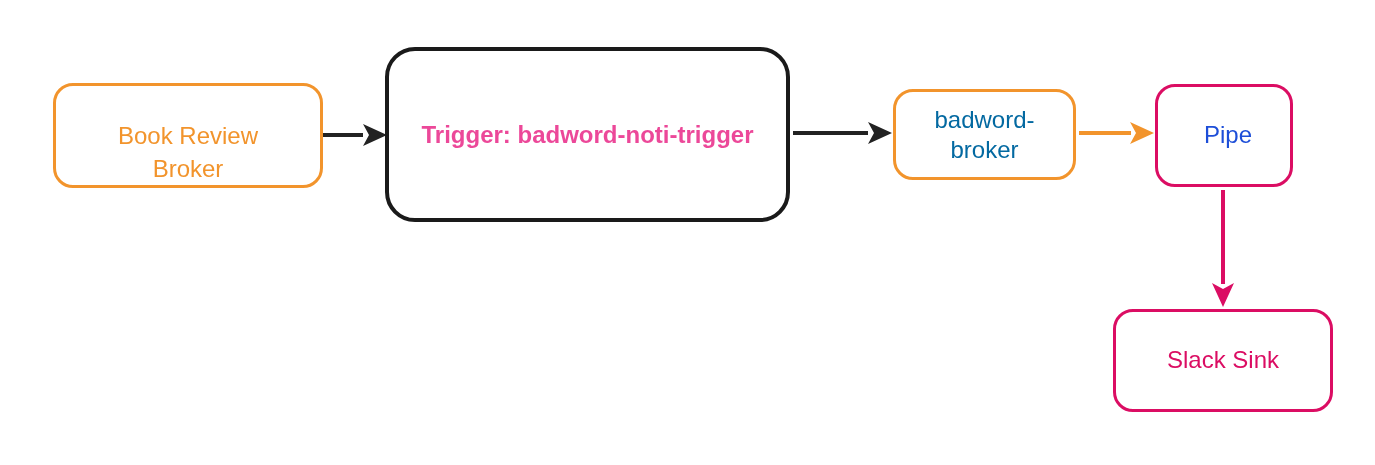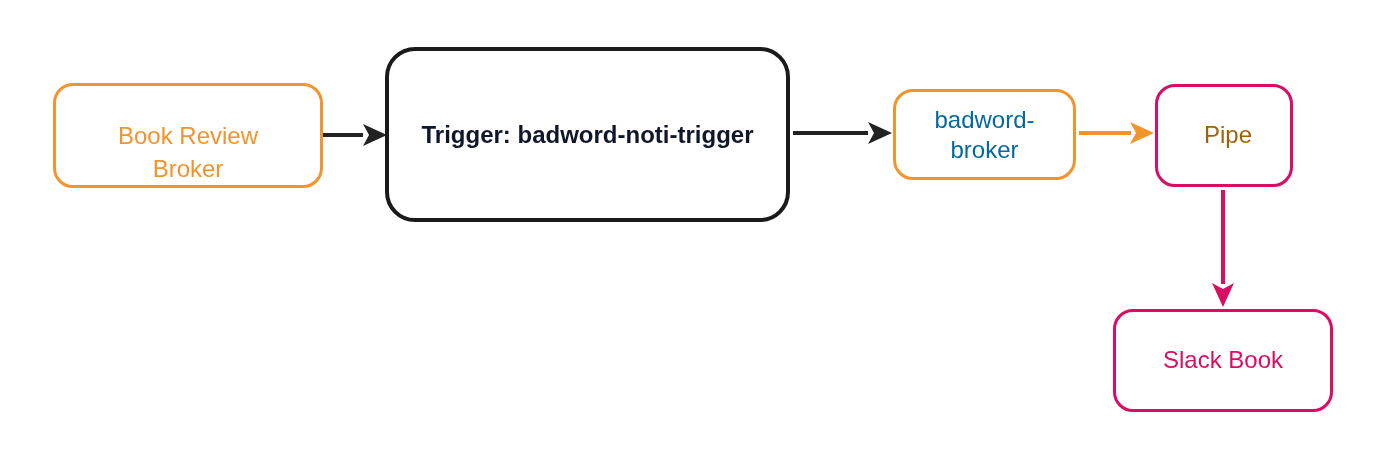--- a/index.html
+++ b/index.html
@@ -72,31 +72,31 @@
     <g>
       <line class="edge-line" x1="1223" y1="190" x2="1223" y2="284" stroke="#DB0D63"></line>
       <polygon points="1212,283 1223,307 1234,283 1223,289" fill="#DB0D63"></polygon>
     </g>
   </svg>
 
   <div class="node node-book-review-broker" style="border-color: rgb(242, 148, 44); color: rgb(242, 148, 44);">
     <span class="label">Book Review Broker</span>
   </div>
 
-  <div class="node node-trigger" style="border-color: rgb(26, 26, 26); color: #0f172a;">
+  <div class="node node-trigger" style="border-color: rgb(26, 26, 26); color: #ec4899;">
     <div>
       <div class="tline"><b>Trigger: badword-noti-trigger</b><span></span></div>
     </div>
   </div>
 
   <div class="node node-badword-broker" style="border-color: rgb(242, 148, 44); color: #0369a1;">
     <span class="label">badword-broker</span>
   </div>
 
-  <div class="node node-pipe" style="border-color: rgb(219, 13, 99); color: #a16207; padding-left: 8px;">
+  <div class="node node-pipe" style="border-color: rgb(219, 13, 99); color: #1d4ed8; padding-left: 8px;">
     <span class="label">Pipe</span>
   </div>
 
   <div class="node node-slack-sink" style="border-color: rgb(219, 13, 99); color: rgb(219, 13, 99);">
-    <span class="label">Slack Book</span>
+    <span class="label">Slack Sink</span>
   </div>
 
 </div>
 
 </body></html>

